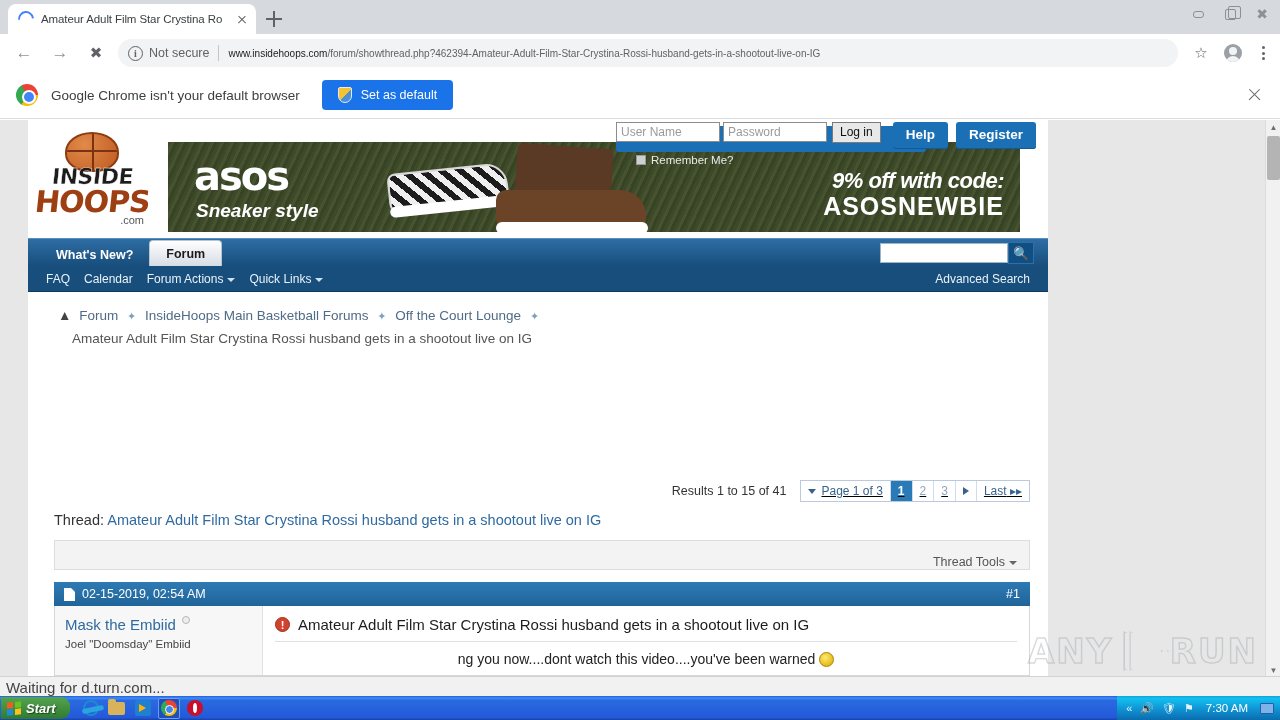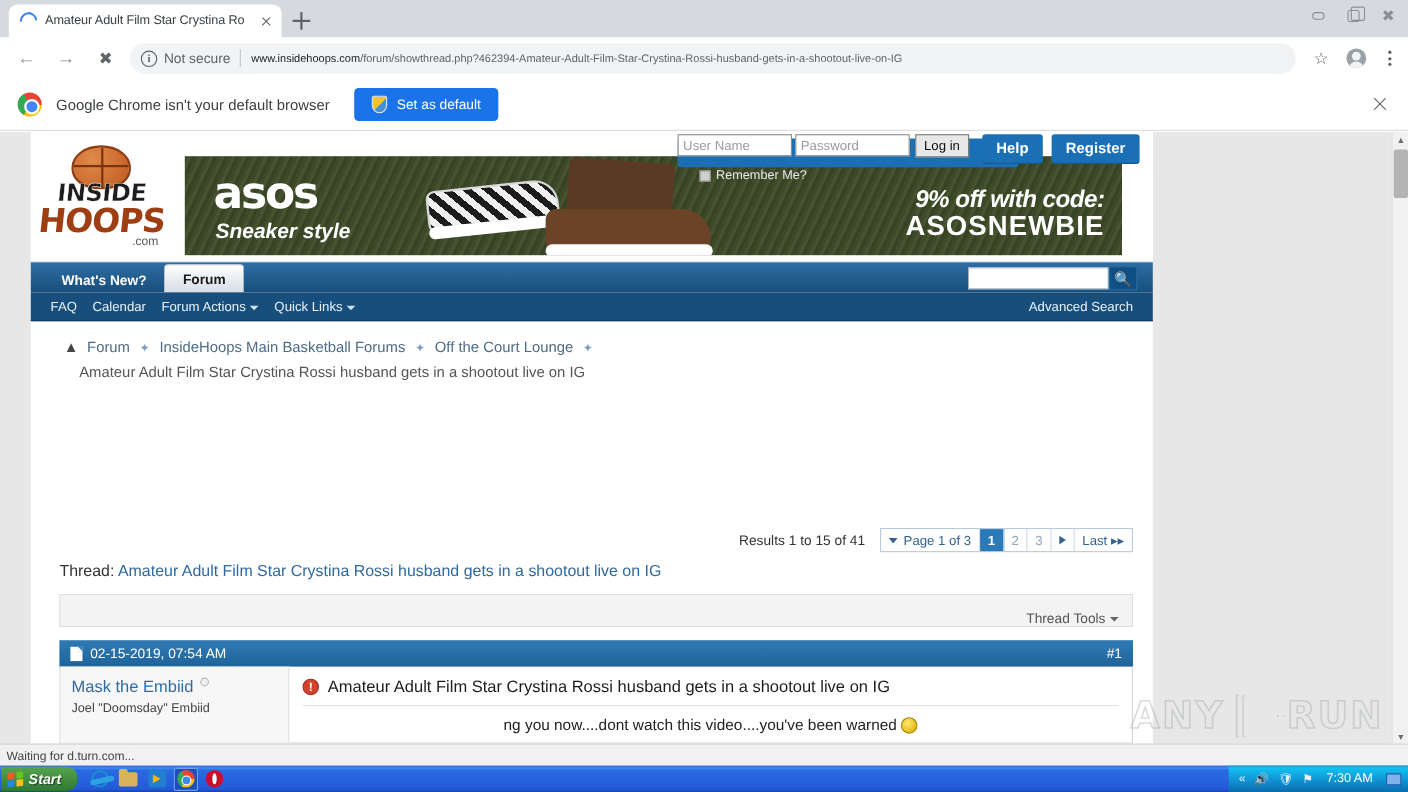--- a/index.html
+++ b/index.html
@@ -187,21 +187,21 @@
   .crumbs .home { color:#444; margin-right:4px;}
   .crumbs a { color:#4f6b86; text-decoration:none; }
   .crumbs .sep { color:#7da0bf; margin:0 5px; font-size:11px;}
   .crumb2 { padding: 8px 0 0 44px; font-size:13.5px; color:#555; }
 
   .adspace { height:130px; }
 
   
   .resultrow { display:flex; align-items:center; justify-content:flex-end; padding-right:18px; gap:14px; height:30px;}
   .results-text { font-size:12.5px; color:#333; }
-  .pager { display:flex; align-items:stretch; border:1px solid #b8cadb; background:#fff; height:22px;}
+  .pager { display:flex; align-items:stretch; border:1px solid #b8cadb; background:#fff; height:22px;text-decoration:underline;}
   .pg { display:flex; align-items:center; padding:0 7px; font-size:12px; color:#36638c; border-right:1px solid #cfdced;}
   .pg:last-child { border-right:none; }
   .pg.cur { background:#2b7ab8; color:#fff; font-weight:bold; }
   .pg.dim { color:#8fa6bb; }
   .pg .tri-d { border-left:4px solid transparent; border-right:4px solid transparent; border-top:5px solid #36638c; margin-right:5px;}
   .pg .tri-r { border-top:4px solid transparent; border-bottom:4px solid transparent; border-left:6px solid #36638c;}
 
   .threadline { padding: 6px 0 0 26px; font-size:14.5px; color:#333; }
   .threadline b { font-weight:normal; }
   .threadline a { color:#2f6aa0; text-decoration:none; }
@@ -260,21 +260,21 @@
   .pscroll { position:absolute; right:0; top:120px; width:15px; height:558px; background:#f1f1f1; border-left:1px solid #dcdcdc;}
   .ps-up, .ps-dn { width:15px; height:15px; display:flex; align-items:center; justify-content:center; color:#6e6e6e; font-size:8px;}
   .ps-thumb { position:absolute; left:1px; top:16px; width:13px; height:44px; background:#b4b4b4; border-radius:2px;}
 
   
   .taskbar-status {
     position:absolute; left:0; top:676px; width:1280px; height:22px;
     background:#f1f1f1; border-top:1px solid #d3d3d3; display:flex; align-items:center;
     z-index:40;
   }
-  .status-text { font-size:11px; color:#444; padding-left:6px; background:#f1f1f1;}
+  .status-text { font-size:15px; color:#444; padding-left:6px; background:#f1f1f1;}
   .taskbar {
     position:absolute; left:0; top:696px; width:1280px; height:24px;
     background: linear-gradient(#245edb 0%, #3f8cf3 9%, #2a6ae0 18%, #2359d8 90%, #1941a5 100%);
     display:flex; align-items:center; z-index:60;text-align:center;
   }
   .start {
     height:22px; margin-left:1px; padding: 0 14px 0 6px; display:flex; align-items:center; gap:5px;
     background: linear-gradient(#55a44f, #2f7a30);
     border-radius: 0 9px 9px 0; color:#fff; font-weight:bold; font-style:italic; font-size:13px;
     text-shadow: 1px 1px 1px rgba(0,0,0,0.5);
@@ -455,21 +455,21 @@
         <a>Amateur Adult Film Star Crystina Rossi husband gets in a shootout live on IG</a>
       </div>
 
       <div class="toolsbar">
         <span><span>Thread Tools</span><i class="caret" style="border-top-color:#666"></i></span>
       </div>
 
       <div class="posthdr">
         <div class="left">
           <i class="pg-icon"></i>
-          <span>02-15-2019, 07:54 AM</span>
+          <span>02-15-2019, 02:54 AM</span>
         </div>
         <span>#1</span>
       </div>
 
       <div class="postbody">
         <div class="postuser">
           <div class="uname">
             <span>Mask the Embiid</span>
             <i></i>
           </div>

